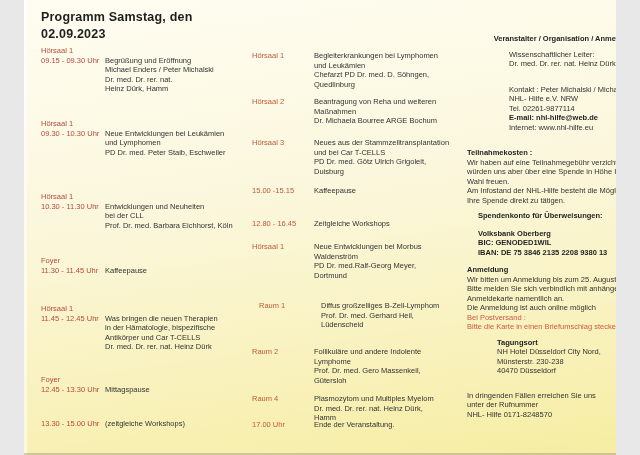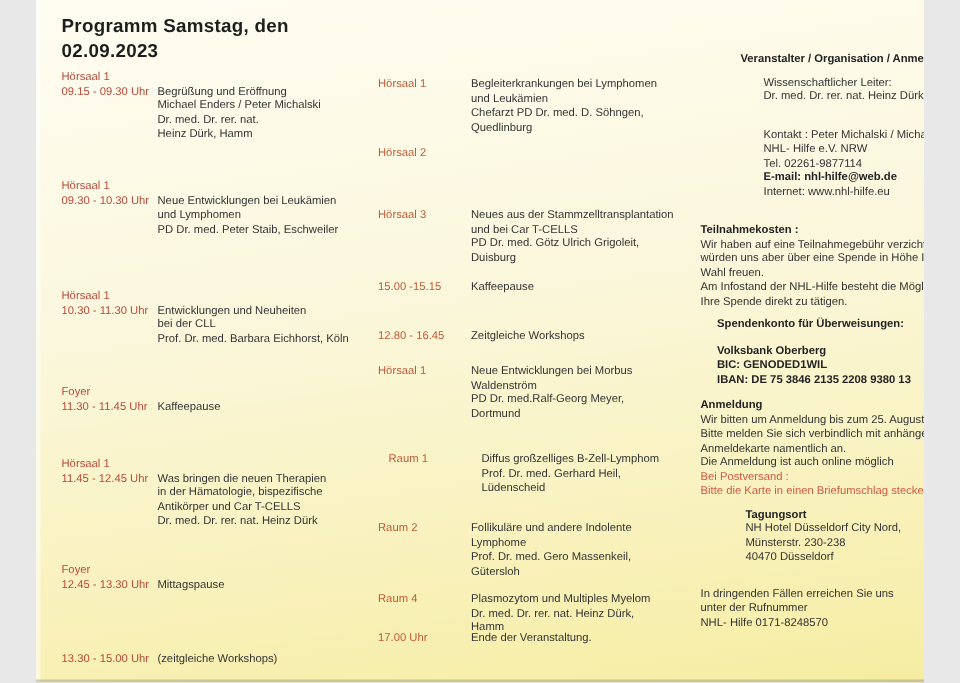--- a/index.html
+++ b/index.html
@@ -98,37 +98,40 @@
   </div>
 
   <div class="lblock small" style="top:375px">
     <div class="red">Foyer</div>
     <div class="lrow">
       <div class="ltime red">12.45 - 13.30 Uhr</div>
       <div class="pre">Mittagspause</div>
     </div>
   </div>
 
-  <div class="lblock small" style="top:434px">
+  <div class="lblock small" style="top:419px">
     <div class="lrow">
       <div class="ltime red">13.30 - 15.00 Uhr</div>
       <div class="pre">(zeitgleiche Workshops)</div>
     </div>
   </div>
 
   <div class="mblock small" style="top:51px">
     <div class="mlabel ored">Hörsaal 1</div>
     <div class="pre">Begleiterkrankungen bei Lymphomen
 und Leukämien
 Chefarzt PD Dr. med. D. Söhngen,
 Quedlinburg</div>
   </div>
 
   <div class="mblock small" style="top:97px">
     <div class="mlabel ored">Hörsaal 2</div>
+    <div class="pre">Beantragung von Reha und weiteren
+Maßnahmen
+Dr. Michaela Bourree ARGE Bochum</div>
   </div>
 
   <div class="mblock small" style="top:138px">
     <div class="mlabel ored">Hörsaal 3</div>
     <div class="pre">Neues aus der Stammzelltransplantation
 und bei Car T-CELLS
 PD Dr. med. Götz Ulrich Grigoleit,
 Duisburg</div>
   </div>
 

